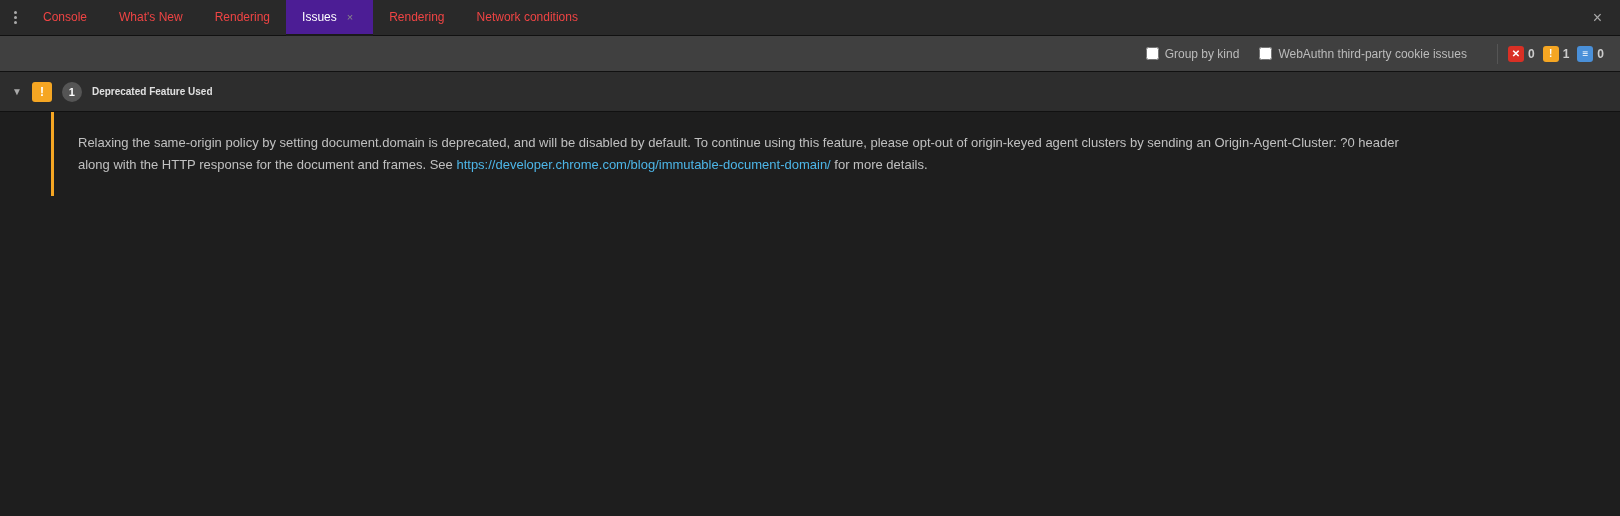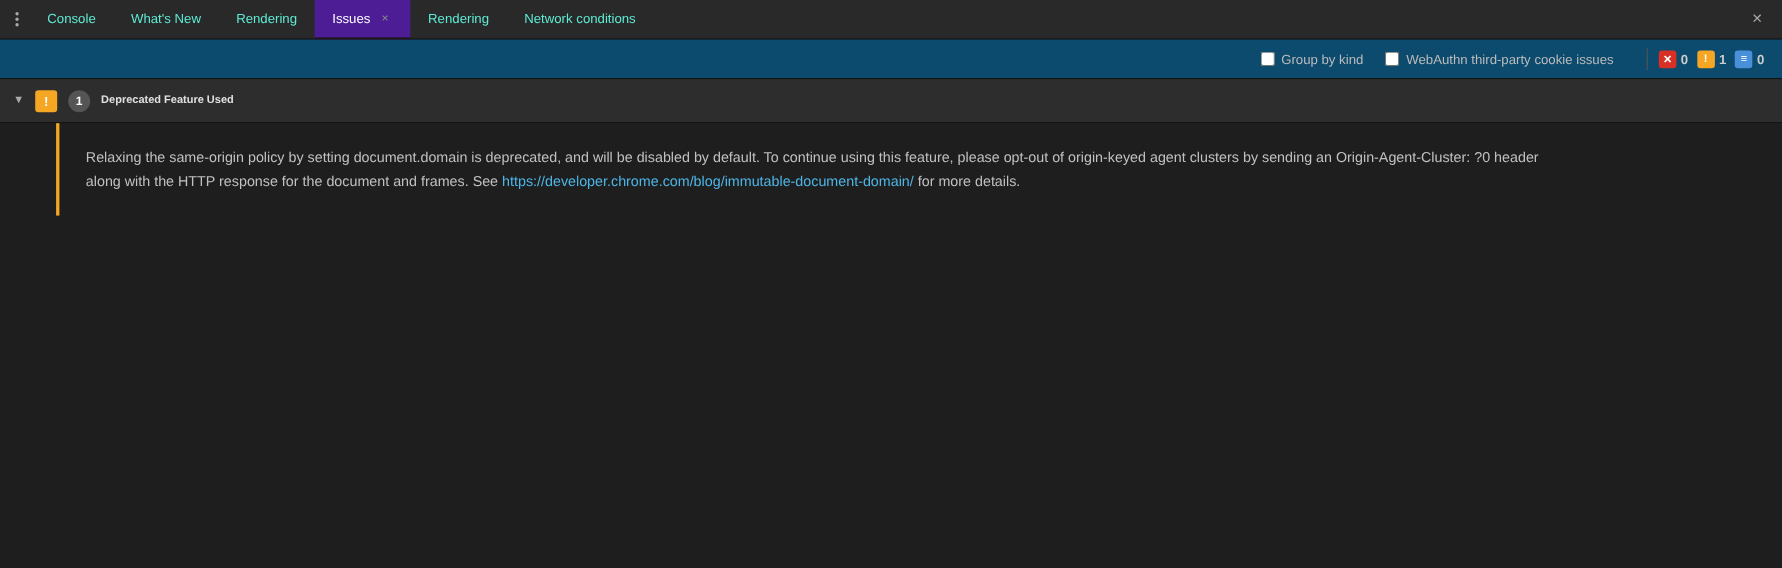--- a/index.html
+++ b/index.html
@@ -38,21 +38,21 @@
       height: 3px;
       background: #aaa;
       border-radius: 50%;
     }
 
     .tab {
       display: flex;
       align-items: center;
       height: 36px;
       padding: 0 16px;
-      color: #5eead4;
+      color: #ef4444;
       font-size: 12px;
       cursor: pointer;
       white-space: nowrap;
       border-bottom: 2px solid transparent;
       gap: 6px;
     }
 
     .tab.active {
       background: #4c1d95;
       color: #fff;
@@ -72,21 +72,21 @@
       font-size: 16px;
       color: #aaa;
       cursor: pointer;
       padding: 0 14px;
     }
 
     
     .toolbar {
       display: flex;
       align-items: center;
-      background: #0c4a6e;
+      background: #404040;
       height: 36px;
       border-bottom: 1px solid #111;
       padding: 0 16px;
       gap: 0;
       justify-content: flex-end;
     }
 
     .checkbox-group {
       display: flex;
       align-items: center;

